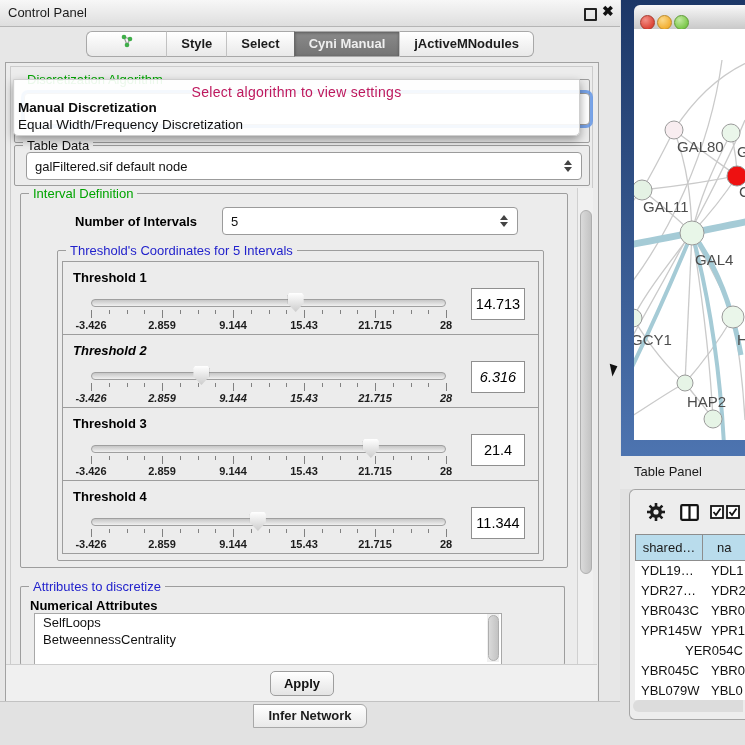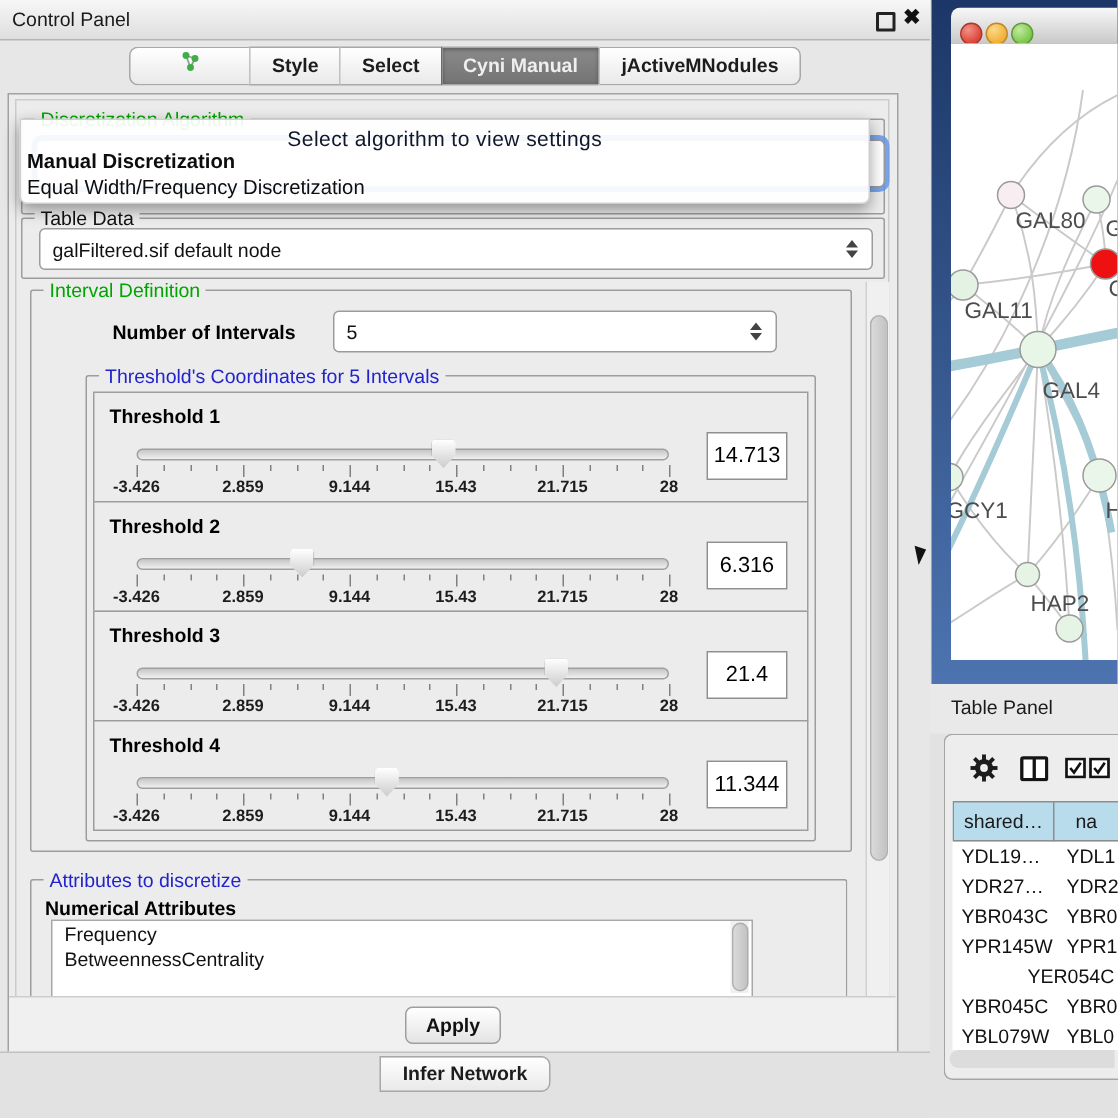--- a/index.html
+++ b/index.html
@@ -43,21 +43,21 @@
   .stepper{position:absolute;right:9px;top:50%;transform:translateY(-50%);display:flex;
     flex-direction:column;align-items:center;line-height:0;}
   .stepper i{width:0;height:0;border-left:4px solid transparent;border-right:4px solid transparent;display:block;}
   .stepper .up{border-bottom:5px solid #444;margin-bottom:2px;}
   .stepper .dn{border-top:5px solid #444;}
 
   
   #algo-popup{left:13px;top:79px;width:565px;height:55px;background:rgba(255,255,255,0.92);
     border:1px solid #cfcfcf;border-radius:0 0 5px 5px;box-shadow:0 4px 10px rgba(0,0,0,0.38);z-index:60;}
   #popup-prompt{position:absolute;top:4px;left:0;width:100%;text-align:center;font-size:14px;
-    color:#0f172a;letter-spacing:.3px;}
+    color:#be185d;letter-spacing:.3px;}
   .popup-item{position:absolute;left:4px;font-size:13.5px;color:#0d0d0d;white-space:nowrap;}
 
   
   .vtrack{background:#f0f0f0;border-left:1px solid #d0d0d0;}
   .thumb-pill{background:linear-gradient(90deg,#dadada,#c3c3c3);border:1px solid #aeaeae;border-radius:6px;}
 
   
   .th-box{position:absolute;left:0;width:475px;height:72px;border:1px solid #9d9d9d;background:#ececec;}
   .th-label{position:absolute;left:10px;top:8px;font-size:13px;font-weight:bold;color:#000;}
   .track{position:absolute;left:28px;right:92px;top:37px;height:6px;border:1px solid #9f9f9f;
@@ -214,21 +214,21 @@
         <div class="tlabels">
           <span class="tlabel" style="left: 0%;">-3.426</span>
           <span class="tlabel" style="left: 20%;">2.859</span>
           <span class="tlabel" style="left: 40%;">9.144</span>
           <span class="tlabel" style="left: 60%;">15.43</span>
           <span class="tlabel" style="left: 80%;">21.715</span>
           <span class="tlabel" style="left: 100%;">28</span>
         </div>
         <div class="val-box">14.713</div>
       </div>
-      <div class="th-box" style="top: 73px;">
+      <div class="th-box" style="top: 73px; font-style: italic;">
         <div class="th-label">Threshold 2</div>
         <div class="track">
           <div class="sl-thumb" style="left: 31%;"></div>
         </div>
         <div class="ticks">
           <span class="tick major" style="left: 0%;"></span>
           <span class="tick" style="left: 5%;"></span>
           <span class="tick" style="left: 10%;"></span>
           <span class="tick" style="left: 15%;"></span>
           <span class="tick major" style="left: 20%;"></span>
@@ -335,21 +335,21 @@
         </div>
         <div class="val-box">11.344</div>
       </div>
     </div>
 
   <div class="abs group" style="left:20px;top:586px;width:543px;height:78px;border-bottom:none;">
     <span class="group-title t-blue">Attributes to discretize</span>
   </div>
   <div class="abs" style="left:30px;top:598px;font-size:13px;font-weight:bold;color:#000;">Numerical Attributes</div>
   <div class="abs" id="attr-list">
-      <div class="attr-item">Frequency</div>
+      <div class="attr-item">SelfLoops</div>
       <div class="attr-item">BetweennessCentrality</div>
     </div>
   <div class="abs vtrack" style="left:487px;top:614px;width:12px;height:48px;border:none;">
     <div class="abs thumb-pill" style="left:1px;top:1px;width:9px;height:44px;"></div>
   </div>
 
   <div class="abs" id="apply-strip"></div>
   <div class="abs" id="apply-btn">Apply</div>
 
   <div class="abs" id="bottom-strip"></div>

